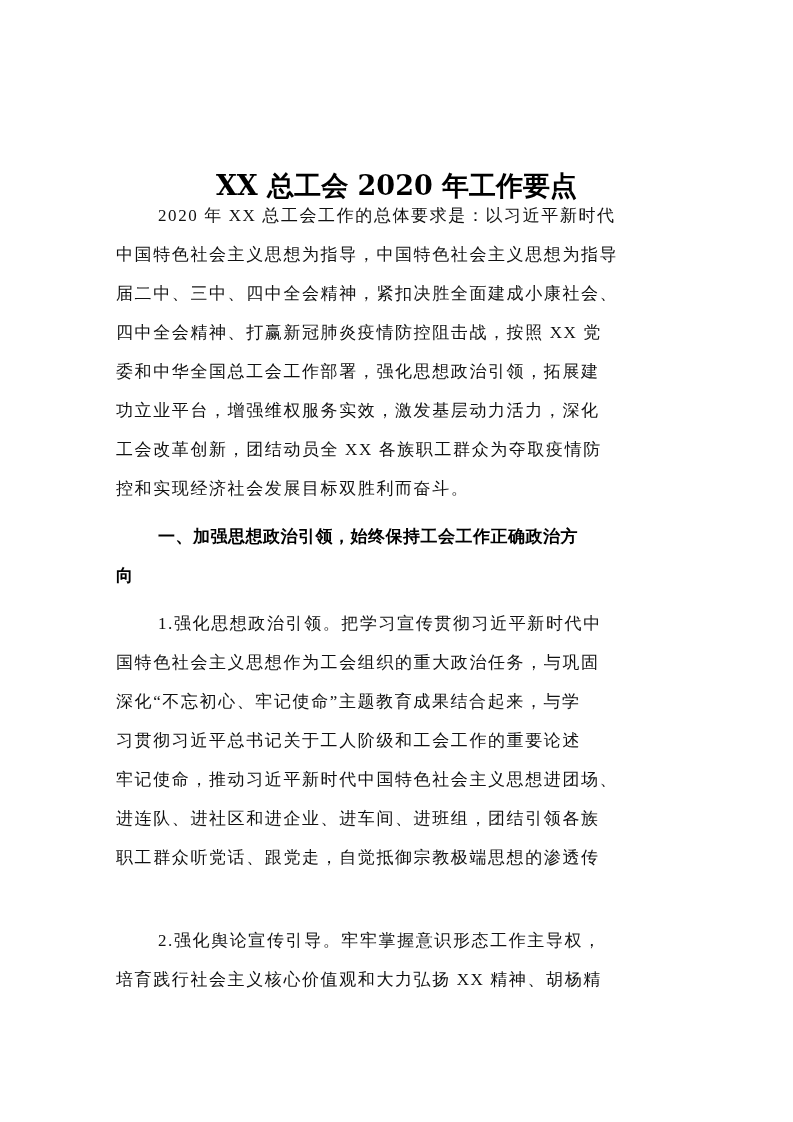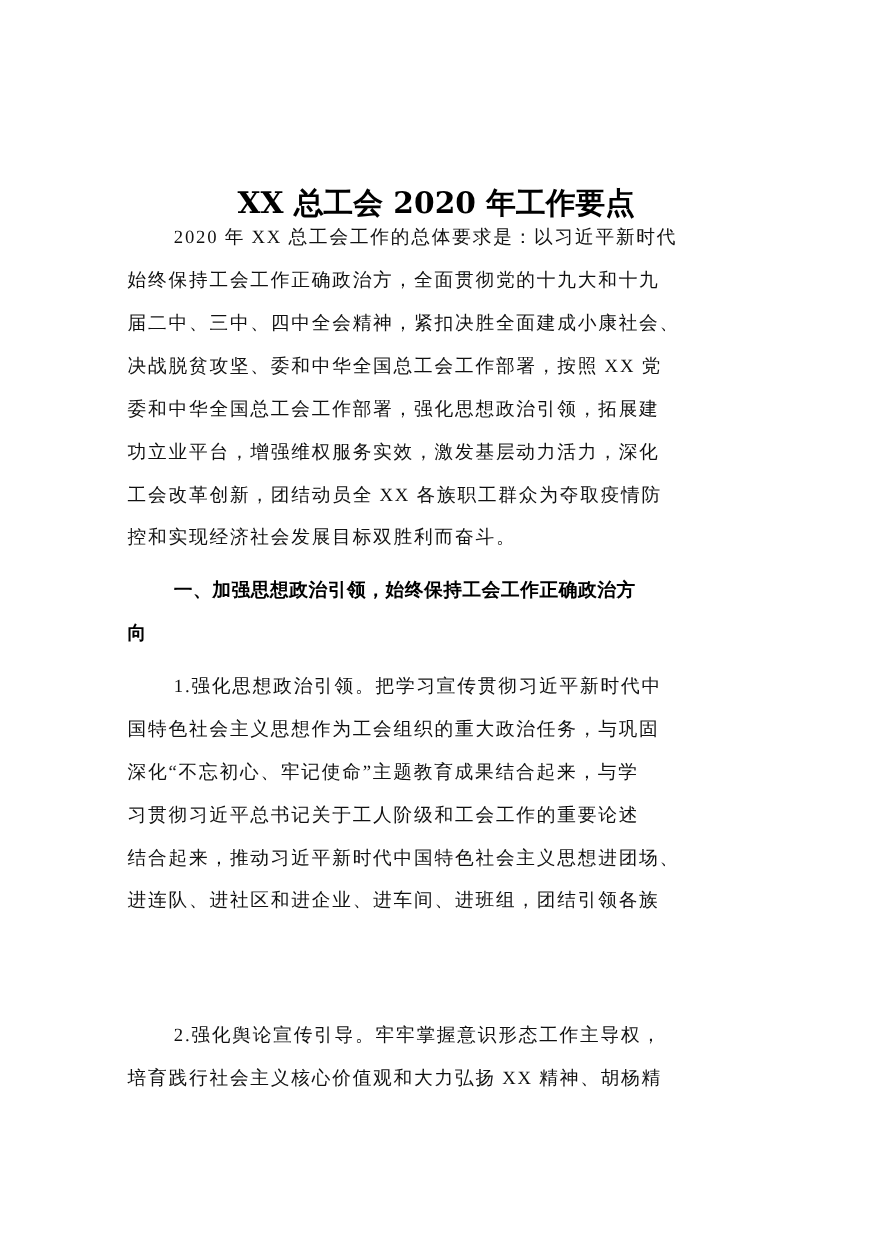--- a/index.html
+++ b/index.html
@@ -18,33 +18,34 @@
     .line.indent { left: 158px; width: 528px; }
     .line.heading { font-weight: bold; letter-spacing: 0.5px; color: #000; }
   </style>
 </head>
 <body>
 
 <div class="page">
   <div class="title">XX 总工会 2020 年工作要点</div>
 
   <div class="line indent" style="top:197px">2020 年 XX 总工会工作的总体要求是：以习近平新时代</div>
-  <div class="line" style="top:236px">始终保持工会工作正确政治方，全面贯彻党的十九大和十九</div>
+  <div class="line" style="top:236px">中国特色社会主义思想为指导，中国特色社会主义思想为指导</div>
   <div class="line" style="top:275px">届二中、三中、四中全会精神，紧扣决胜全面建成小康社会、</div>
-  <div class="line" style="top:314px">决战脱贫攻坚、委和中华全国总工会工作部署，按照 XX 党</div>
+  <div class="line" style="top:314px">四中全会精神、打赢新冠肺炎疫情防控阻击战，按照 XX 党</div>
   <div class="line" style="top:353px">委和中华全国总工会工作部署，强化思想政治引领，拓展建</div>
   <div class="line" style="top:392px">功立业平台，增强维权服务实效，激发基层动力活力，深化</div>
   <div class="line" style="top:431px">工会改革创新，团结动员全 XX 各族职工群众为夺取疫情防</div>
   <div class="line indent heading" style="top:518px">一、加强思想政治引领，始终保持工会工作正确政治方</div>
 
   <div class="line" style="top:470px">控和实现经济社会发展目标双胜利而奋斗。</div>
   <div class="line heading" style="top:557px">向</div>
 
   <div class="line indent" style="top:605px">1.强化思想政治引领。把学习宣传贯彻习近平新时代中</div>
   <div class="line" style="top:644px">国特色社会主义思想作为工会组织的重大政治任务，与巩固</div>
   <div class="line" style="top:683px">深化“不忘初心、牢记使命”主题教育成果结合起来，与学</div>
   <div class="line" style="top:722px">习贯彻习近平总书记关于工人阶级和工会工作的重要论述</div>
-  <div class="line" style="top:761px">结合起来，推动习近平新时代中国特色社会主义思想进团场、</div>
+  <div class="line" style="top:761px">牢记使命，推动习近平新时代中国特色社会主义思想进团场、</div>
   <div class="line" style="top:800px">进连队、进社区和进企业、进车间、进班组，团结引领各族</div>
+  <div class="line" style="top:839px">职工群众听党话、跟党走，自觉抵御宗教极端思想的渗透传</div>
 
   <div class="line indent" style="top:922px">2.强化舆论宣传引导。牢牢掌握意识形态工作主导权，</div>
   <div class="line" style="top:961px">培育践行社会主义核心价值观和大力弘扬 XX 精神、胡杨精</div>
 </div>
 
 </body></html>

